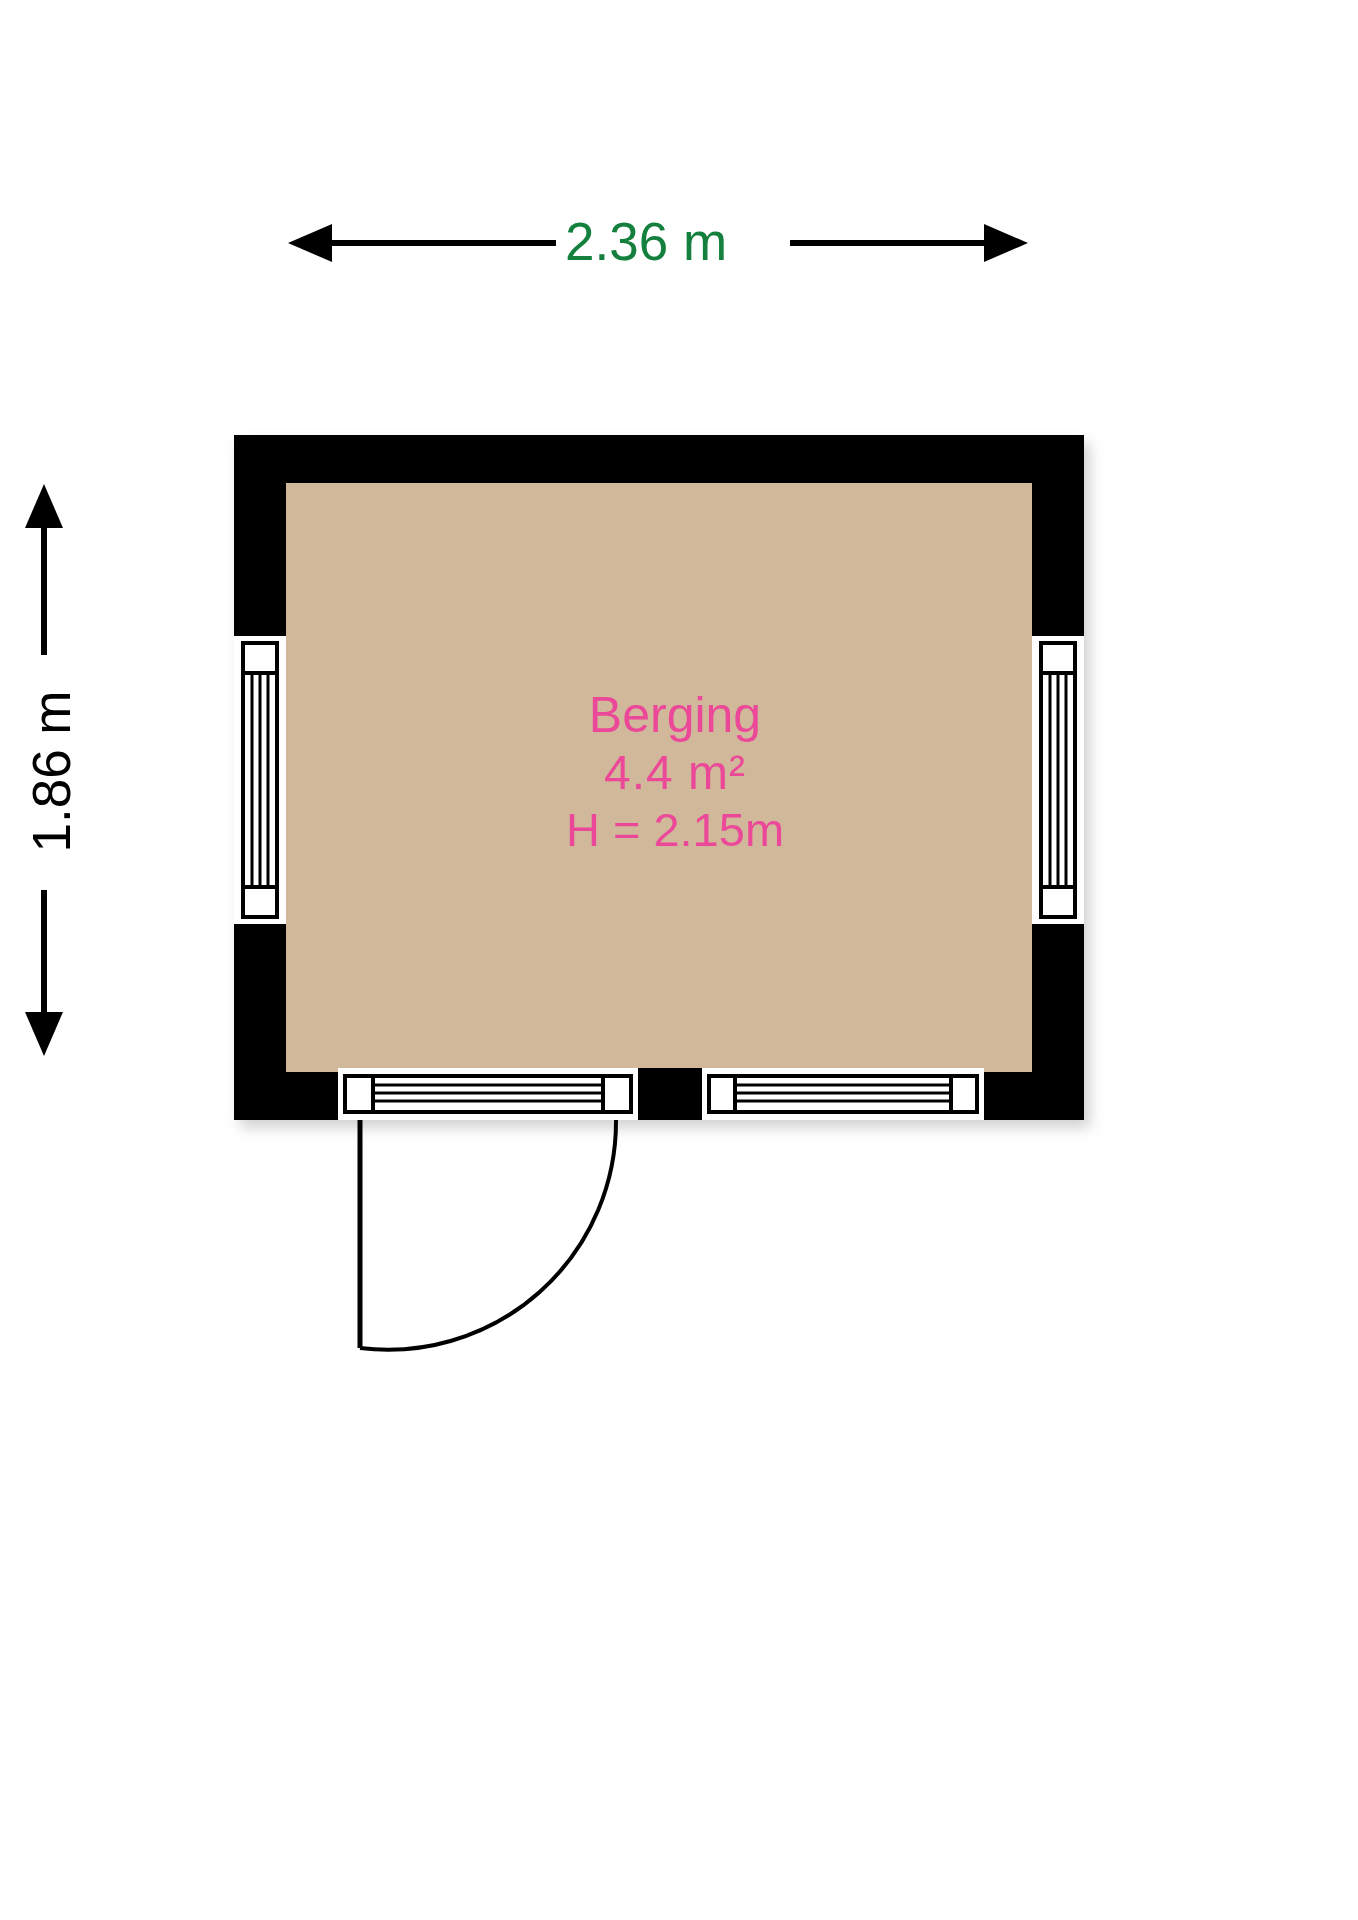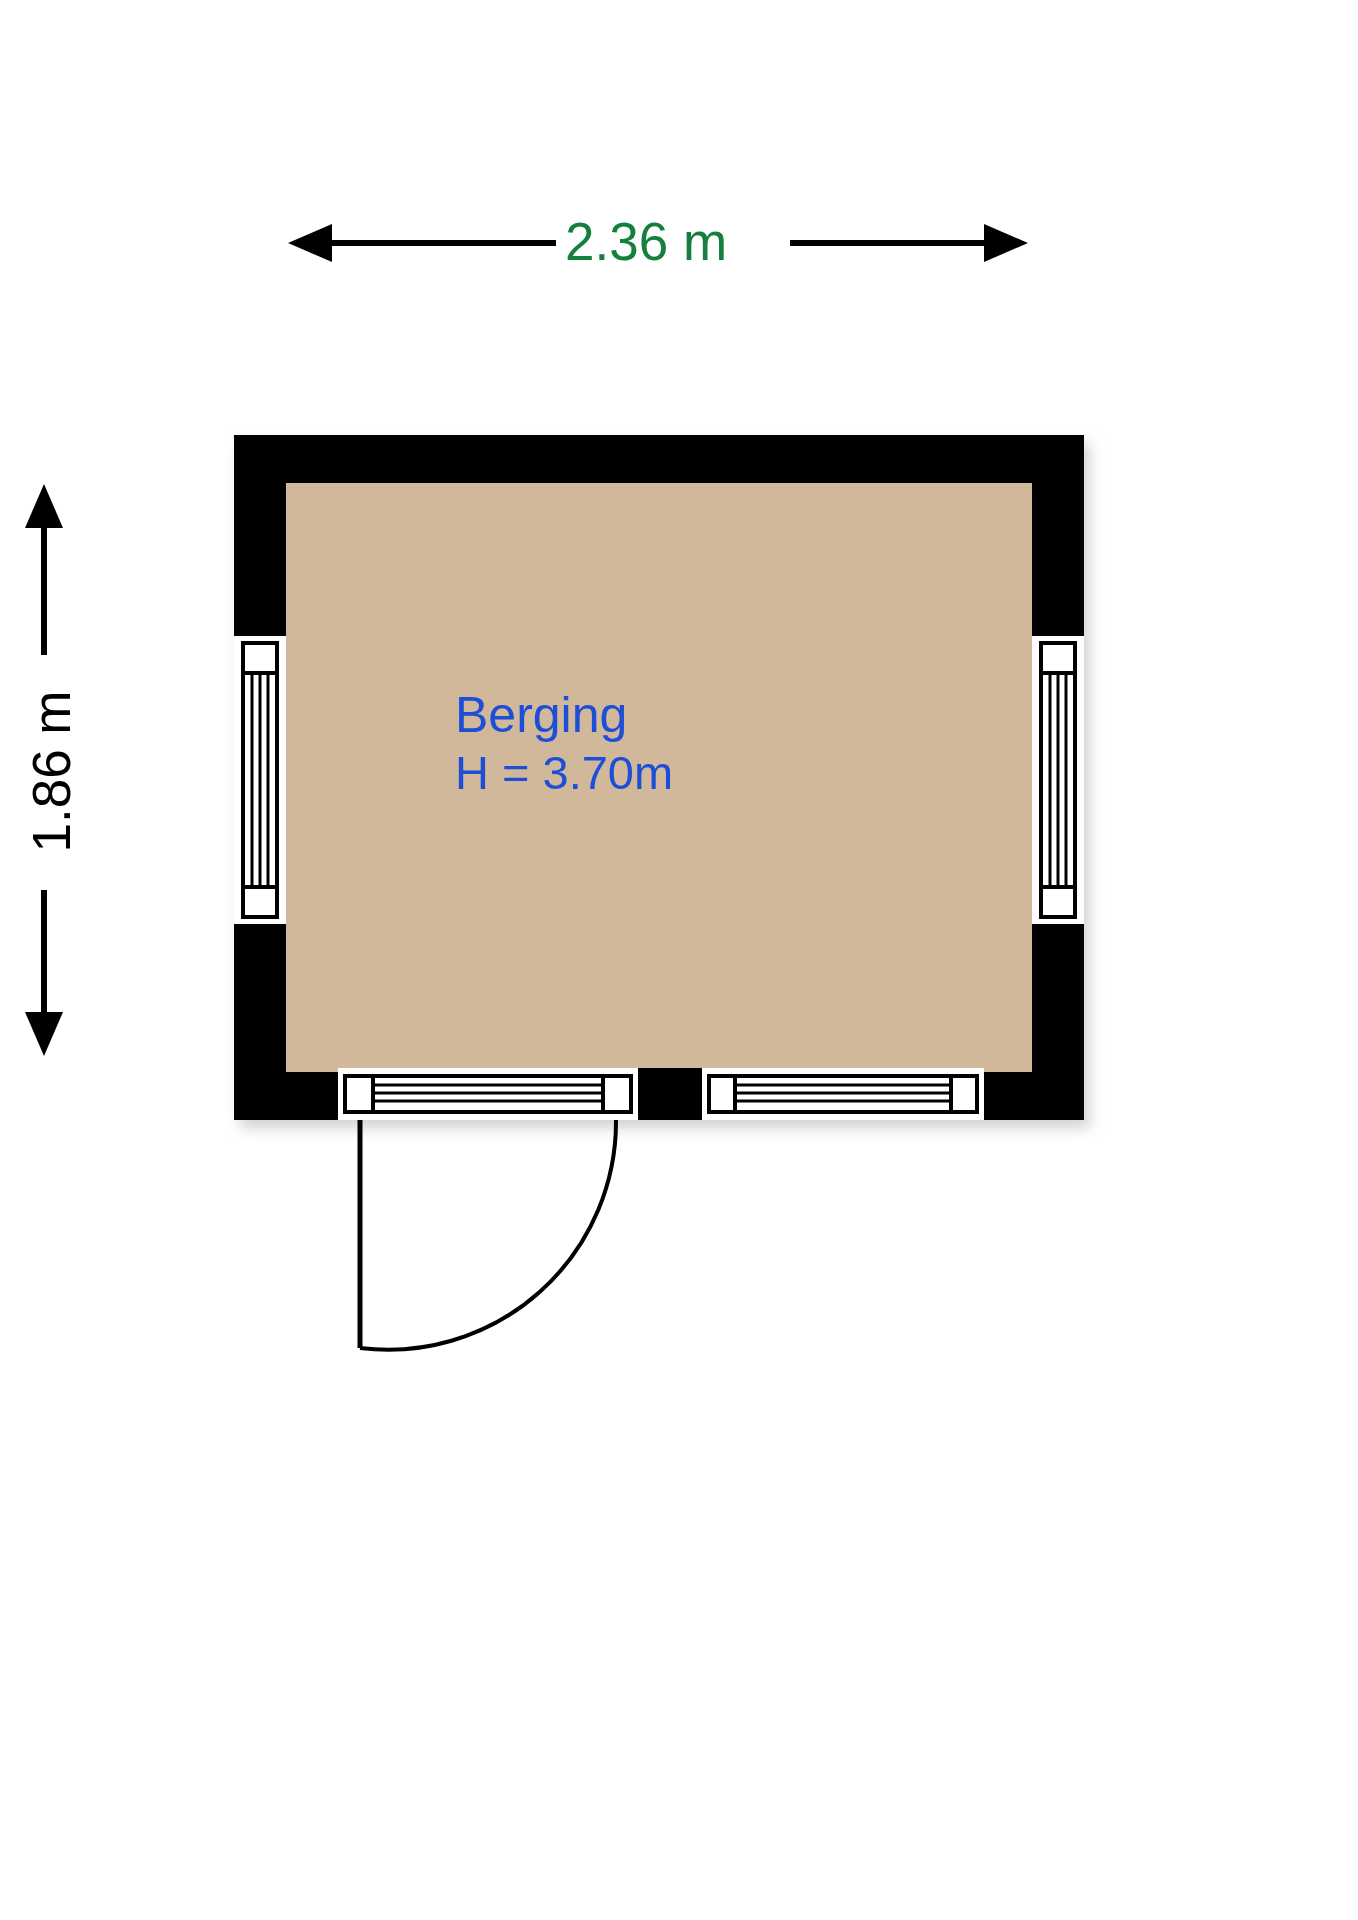--- a/index.html
+++ b/index.html
@@ -38,22 +38,22 @@
     position: absolute;
     font-size: 53px;
     color: #000000;
     white-space: nowrap;
     transform-origin: 50% 50%;
     transform: rotate(-90deg);
     line-height: 1;
   }
   .room-label-block {
     position: absolute;
-    text-align: left;
-    color: #1d4ed8;
+    text-align: center;
+    color: #ec4899;
     line-height: 1.18;
     white-space: nowrap;
   }
   .room-name {
     font-size: 50px;
     display: block;
   }
   .room-area {
     font-size: 48px;
     display: block;
@@ -161,16 +161,17 @@
     </g>
 
   </svg>
 
   <div class="dim-label-h" style="left: 565px; top: 215px;">2.36 m</div>
 
   <div class="dim-label-v" style="left: -44px; top: 745px; width: 190px; text-align: center;">1.86 m</div>
 
   <div class="room-label-block" style="left: 455px; top: 686px; width: 440px;">
     <span class="room-name">Berging</span>
-    <span class="room-height">H = 3.70m</span>
+    <span class="room-area">4.4  m²</span>
+    <span class="room-height">H = 2.15m</span>
   </div>
 
 </div>
 
 </body></html>

